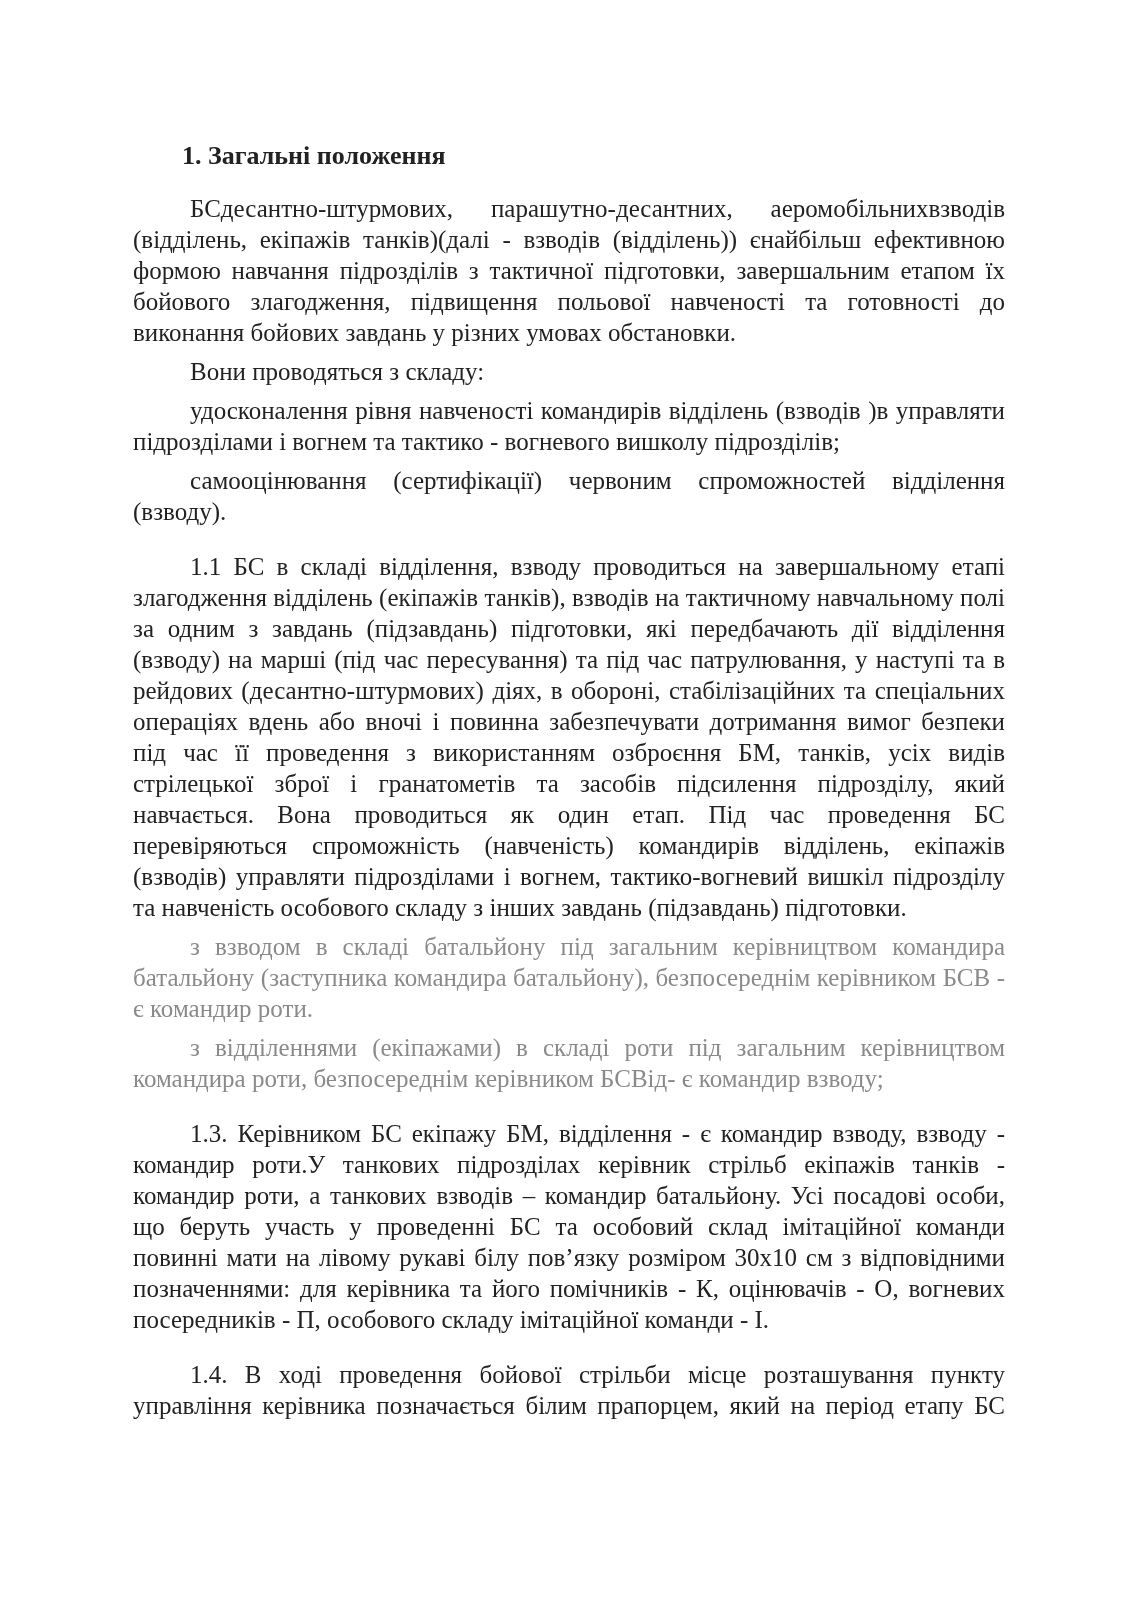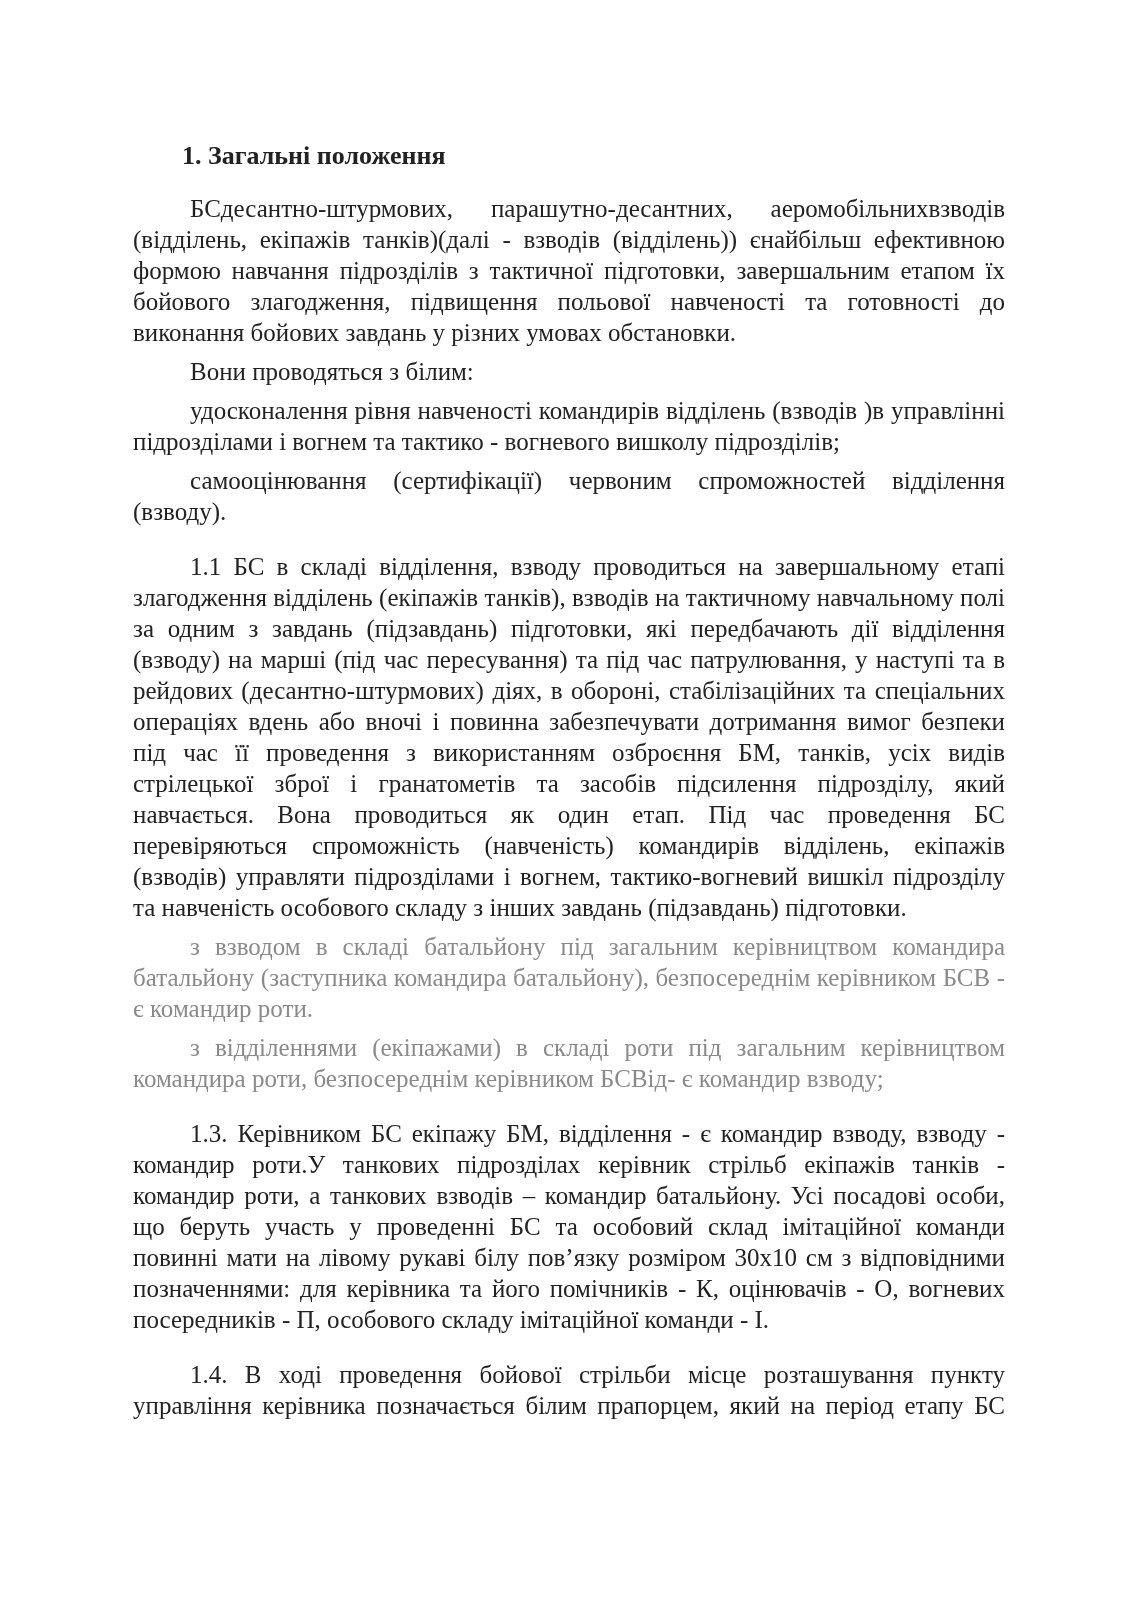--- a/index.html
+++ b/index.html
@@ -60,23 +60,23 @@
 </head>
 <body>
 
 <div class="page">
   <div class="content">
 
     <h1 class="doc-heading">1. Загальні положення</h1>
 
     <p class="para">БСдесантно-штурмових, парашутно-десантних, аеромобільнихвзводів (відділень, екіпажів танків)(далі - взводів (відділень)) єнайбільш ефективною формою навчання підрозділів з тактичної підготовки, завершальним етапом їх бойового злагодження, підвищення польової навченості та готовності до виконання бойових завдань у різних умовах обстановки.</p>
 
-    <p class="para">Вони проводяться з білим:</p>
+    <p class="para">Вони проводяться з складу:</p>
 
-    <p class="para">удосконалення рівня навченості командирів відділень (взводів )в управлінні підрозділами і вогнем та тактико - вогневого вишколу підрозділів;</p>
+    <p class="para">удосконалення рівня навченості командирів відділень (взводів )в управляти підрозділами і вогнем та тактико - вогневого вишколу підрозділів;</p>
 
     <p class="para">самооцінювання (сертифікації) червоним спроможностей відділення (взводу).</p>
 
     <p class="para gap">1.1 БС в складі відділення, взводу проводиться на завершальному етапі злагодження відділень (екіпажів танків), взводів на тактичному навчальному полі за одним з завдань (підзавдань) підготовки, які передбачають дії відділення (взводу) на марші (під час пересування) та під час патрулювання, у наступі та в рейдових (десантно-штурмових) діях, в обороні, стабілізаційних та спеціальних операціях вдень або вночі і повинна забезпечувати дотримання вимог безпеки під час її проведення з використанням озброєння БМ, танків, усіх видів стрілецької зброї і гранатометів та засобів підсилення підрозділу, який навчається. Вона проводиться як один етап. Під час проведення БС перевіряються спроможність (навченість) командирів відділень, екіпажів (взводів) управляти підрозділами і вогнем, тактико-вогневий вишкіл підрозділу та навченість особового складу з інших завдань (підзавдань) підготовки.</p>
 
 
     <p class="para muted">з взводом в складі батальйону під загальним керівництвом командира батальйону (заступника командира батальйону), безпосереднім керівником БСВ - є командир роти.</p>
 
     <p class="para muted">з відділеннями (екіпажами) в складі роти під загальним керівництвом командира роти, безпосереднім керівником БСВід- є командир взводу;</p>
 

